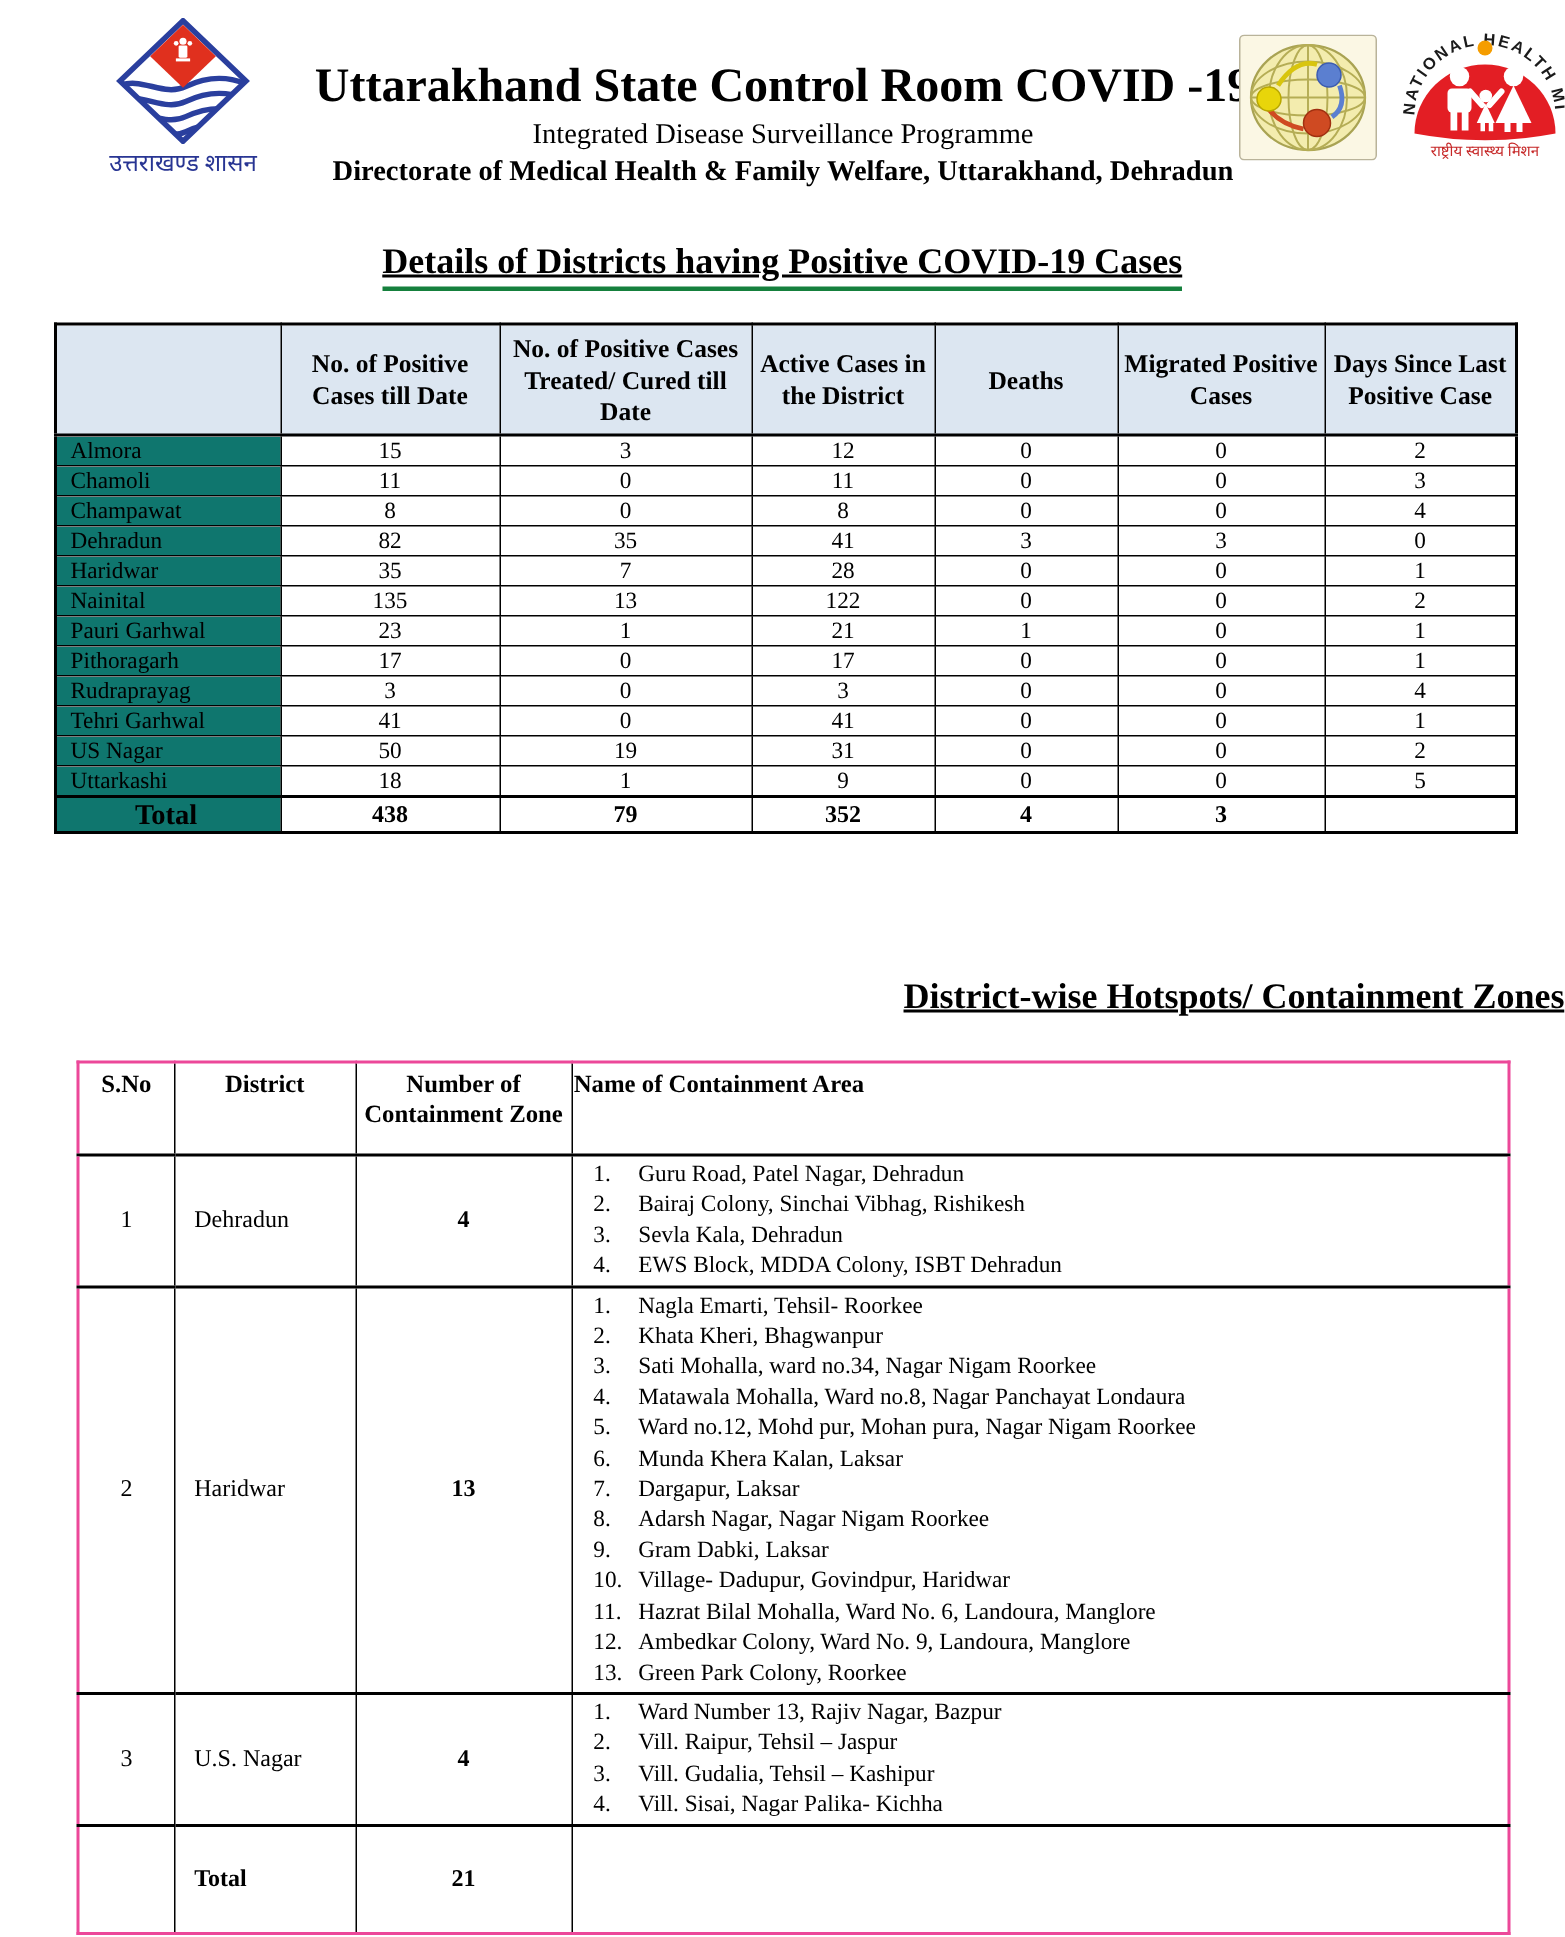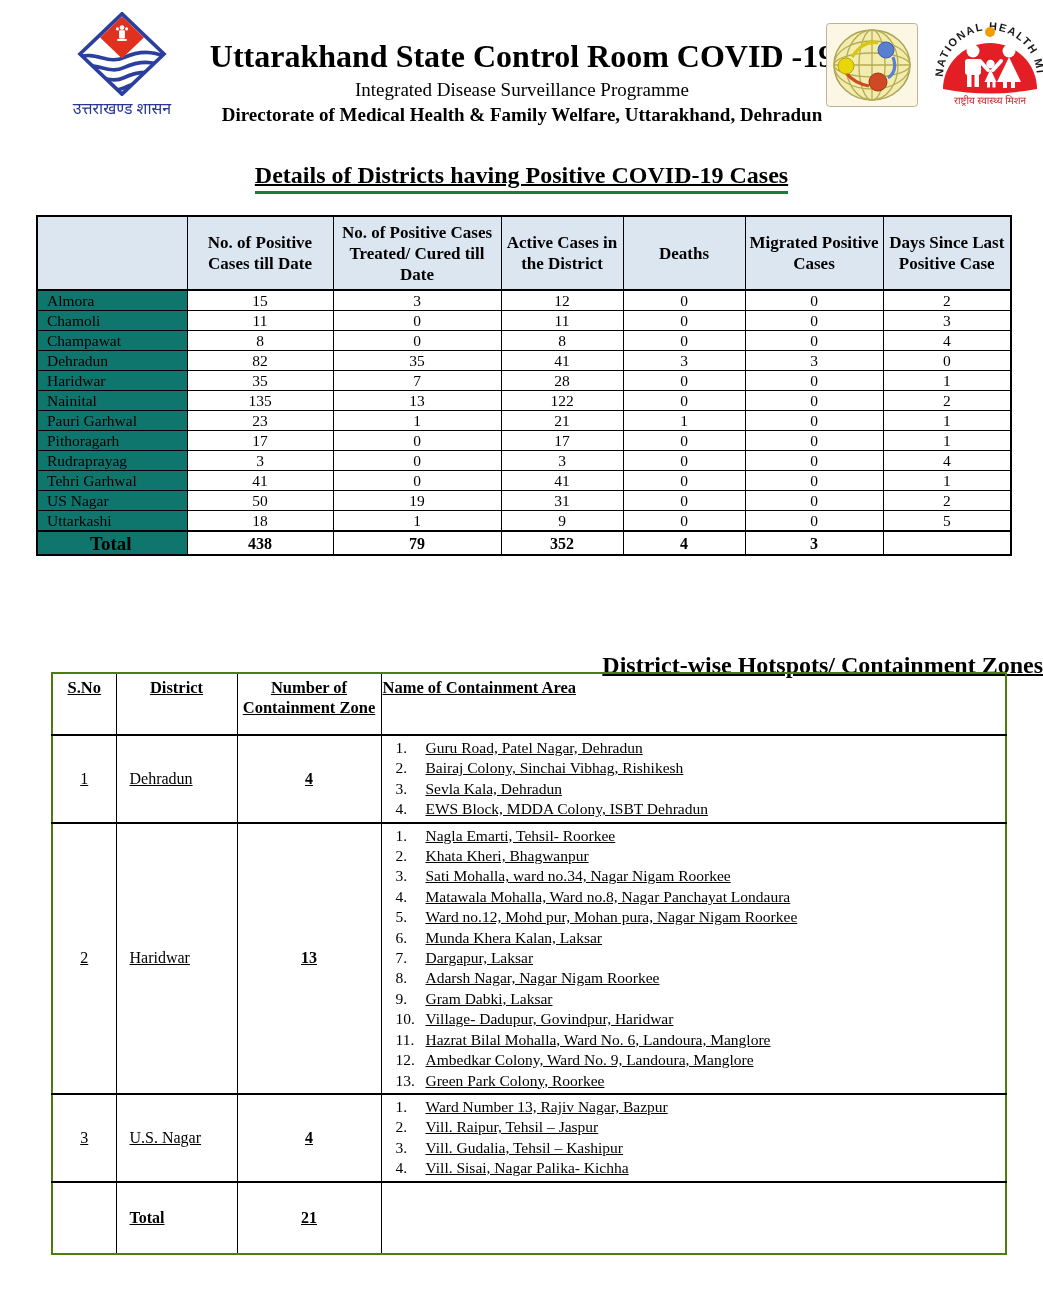--- a/index.html
+++ b/index.html
@@ -43,22 +43,22 @@
     background:#dce6f1; height:74px; font-size:17px; font-weight:bold;
     text-align:center; vertical-align:middle; padding:2px 4px; line-height:21px;
     border-bottom:2px solid #000;
   }
   #table1 tbody td { height:20px; font-size:15.5px; text-align:center; padding:0 3px; line-height:19px; }
   #table1 tbody td.c-dist { background:#0f766e; text-align:left; padding-left:9px; }
   #table1 tr.total-row td { height:24px; font-weight:bold; font-size:16px; border-top:2px solid #000; }
   #table1 tr.total-row td.c-dist { text-align:center; font-size:19px; padding-left:0; }
 
   
-  #table2 { position:absolute; left:51px; top:672px; width:954px;
-            border-collapse:collapse; table-layout:fixed; border:2px solid #4d7c0f;text-decoration:underline; }
+  #table2 { position:absolute; left:51px; top:707px; width:954px;
+            border-collapse:collapse; table-layout:fixed; border:2px solid #ec4899; }
   #table2 th, #table2 td { border:1px solid #000; overflow:hidden; }
   #table2 thead th { height:62px; font-size:16.5px; font-weight:bold;
                      vertical-align:top; padding-top:4px; text-align:center; }
   #table2 thead th.h-name { text-align:left; }
   #table2 tbody td { font-size:16px; vertical-align:middle; }
   #table2 tbody tr td { border-top:2px solid #000; }
   #table2 tbody tr:nth-child(1) { height:87px; }
   #table2 tbody tr:nth-child(2) { height:267px; }
   #table2 tbody tr:nth-child(3) { height:85px; }
   #table2 tbody tr:nth-child(4) { height:72px; }

